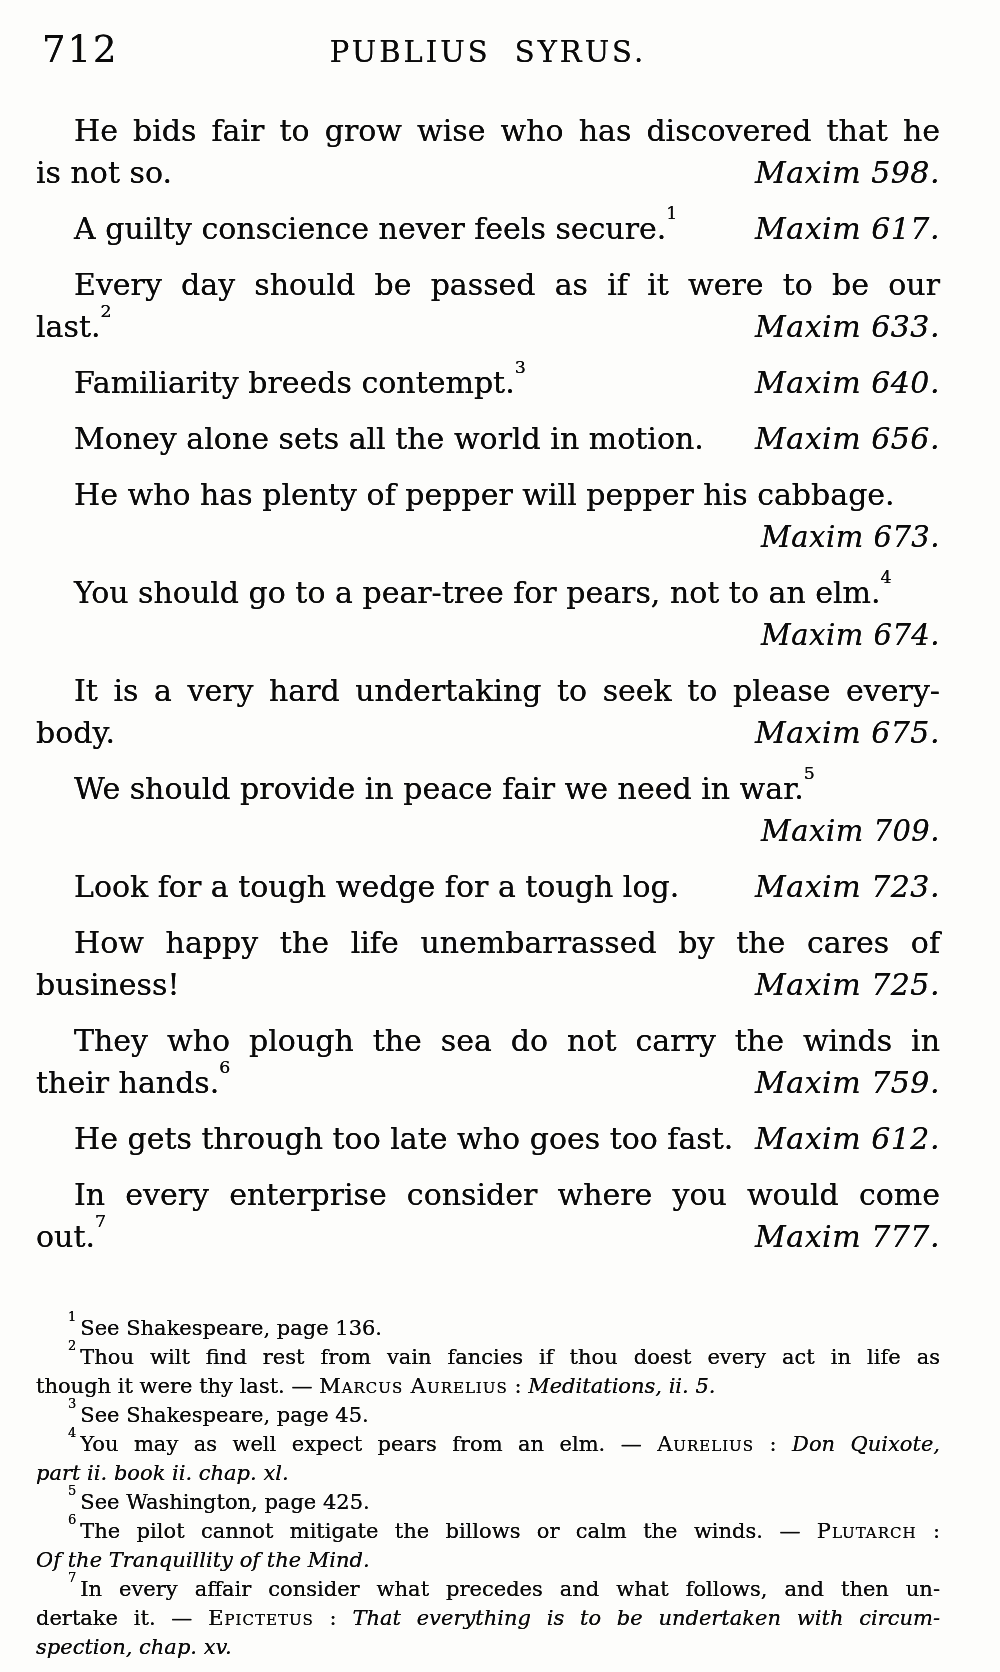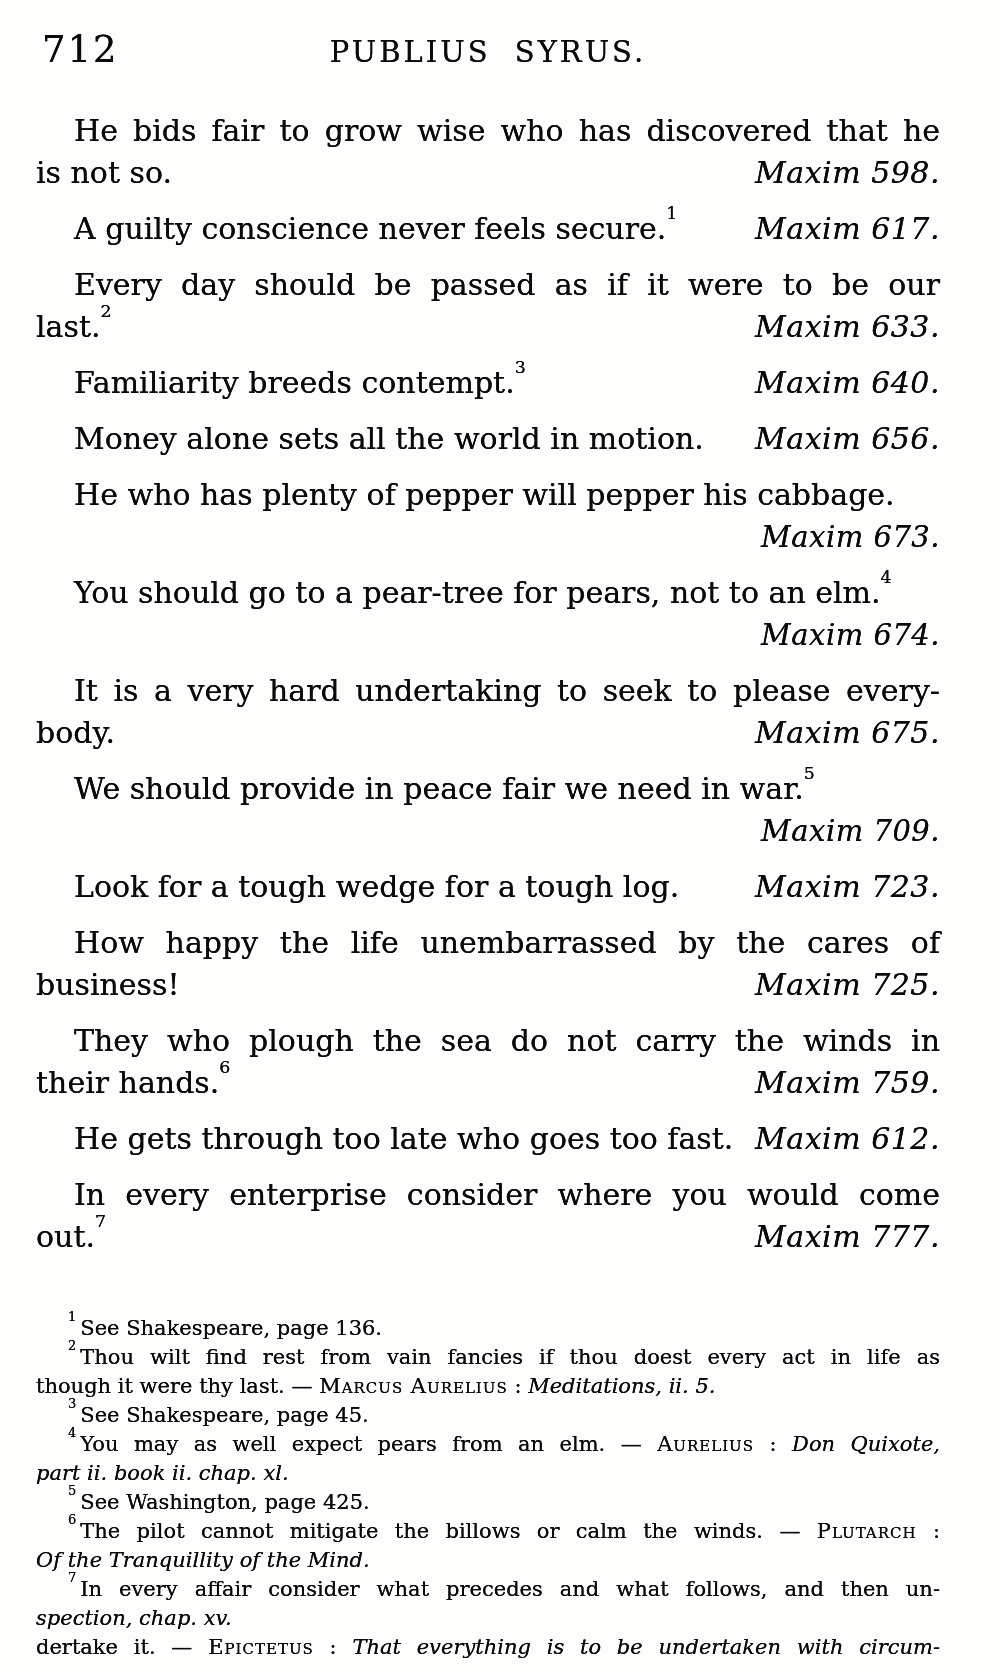--- a/index.html
+++ b/index.html
@@ -138,17 +138,17 @@
       </p>
       <p class="fn">
         <span class="fline txt first last"><sup class="fsup">5</sup><span class="pl">See Washington, page 425.</span></span>
       </p>
       <p class="fn">
         <span class="fline txt first jfull"><sup class="fsup">6</sup><span class="pl">The pilot cannot mitigate the billows or calm the winds. — </span><span class="sc">Plutarch</span><span class="pl"> :</span></span>
         <span class="fline txt last"><span class="it">Of the Tranquillity of the Mind.</span></span>
       </p>
       <p class="fn">
         <span class="fline txt first jfull"><sup class="fsup">7</sup><span class="pl">In every affair consider what precedes and what follows, and then un-</span></span>
+        <span class="fline txt jfull"><span class="pl">dertake it. — </span><span class="sc">Epictetus</span><span class="pl"> : </span><span class="it">That everything is to be undertaken with circum-</span></span>
         <span class="fline txt last"><span class="it">spection, chap. xv.</span></span>
-        <span class="fline txt jfull"><span class="pl">dertake it. — </span><span class="sc">Epictetus</span><span class="pl"> : </span><span class="it">That everything is to be undertaken with circum-</span></span>
       </p>
     </section>
 </div>
 
 </body></html>

